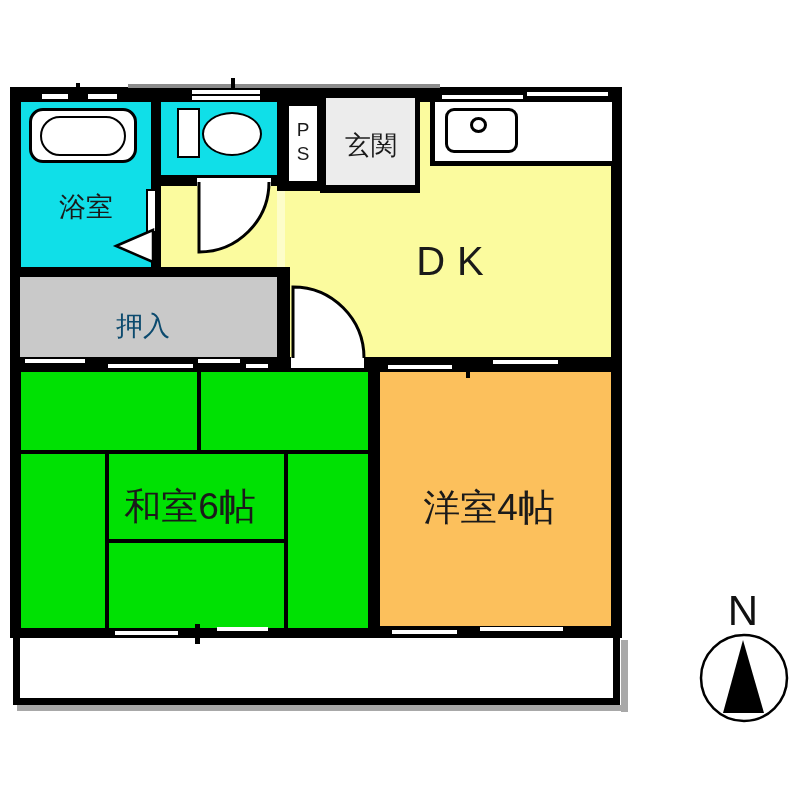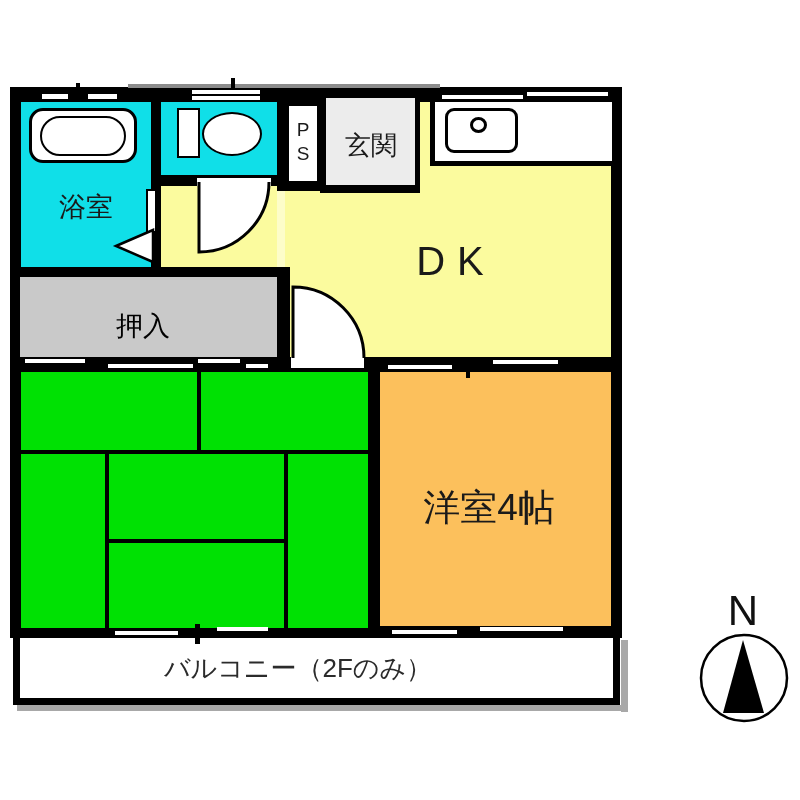--- a/index.html
+++ b/index.html
@@ -100,18 +100,18 @@
   <div class="abs white" style="left:115px;top:631px;width:63px;height:4px;"></div>
   <div class="abs white" style="left:217px;top:627px;width:51px;height:4px;"></div>
   <div class="abs white" style="left:392px;top:630px;width:65px;height:4px;"></div>
   <div class="abs white" style="left:480px;top:627px;width:83px;height:4px;"></div>
   <div class="abs black" style="left:195px;top:624px;width:5px;height:20px;"></div>
 
   <div class="lbl" style="left:86px;top:207px;font-size:27px;">浴室</div>
   <div class="lbl" style="left:303px;top:143px;font-size:19px;writing-mode:vertical-lr;text-orientation:upright;letter-spacing:3px;">PS</div>
   <div class="lbl" style="left:371px;top:146px;font-size:26px;font-family:Liberation Serif, serif;">玄関</div>
   <div class="lbl" style="left:456px;top:261px;font-size:40px;letter-spacing:12px;text-align:right;">DK</div>
-  <div class="lbl" style="left:143px;top:326px;font-size:27px;color:#000000;">押入</div>
+  <div class="lbl" style="left:143px;top:326px;font-size:27px;color:#0c4a6e;">押入</div>
+  <div class="lbl" style="left:190px;top:506px;font-size:37px;">和室6帖</div>
   <div class="lbl" style="left:489px;top:507px;font-size:37px;">洋室4帖</div>
-  <div class="lbl" style="left:298px;top:668px;font-size:26px;color:#2b2b2b;">バルコニー（2Fのみ）</div>
   <div class="lbl" style="left:743px;top:611px;font-size:42px;color:#111;">N</div>
 
 </div>
 
 </body></html>

